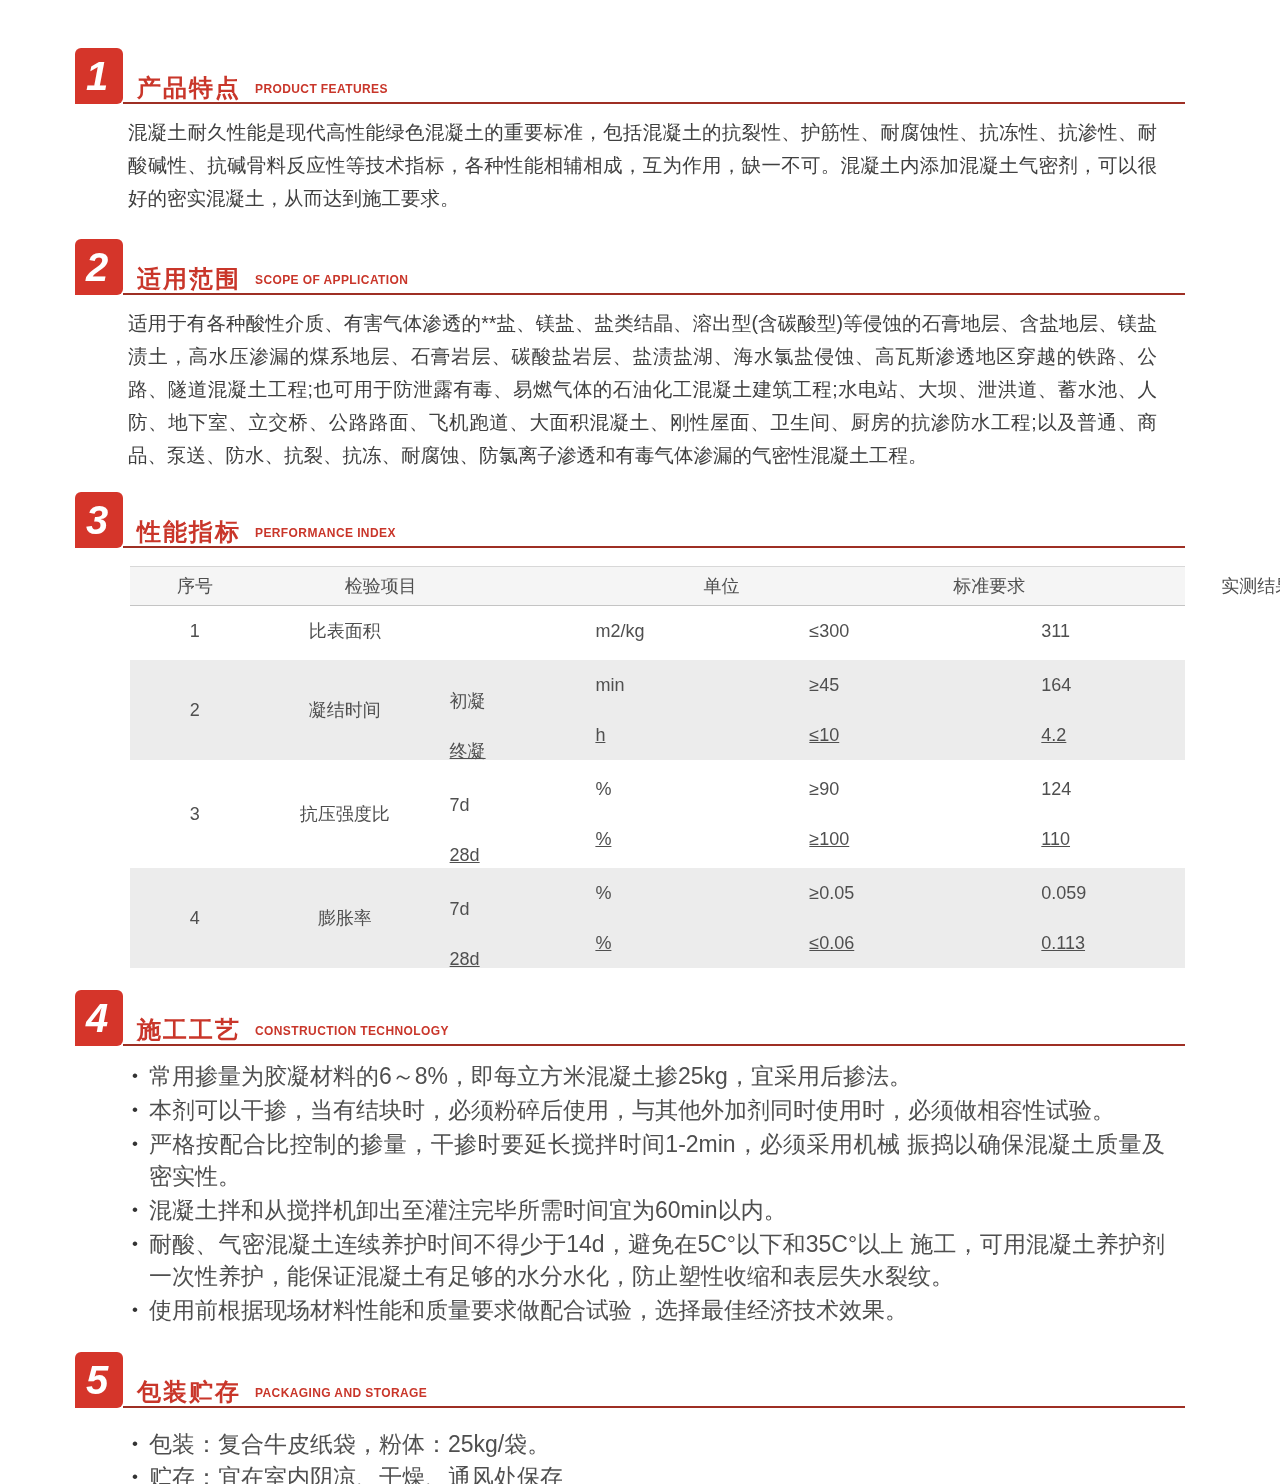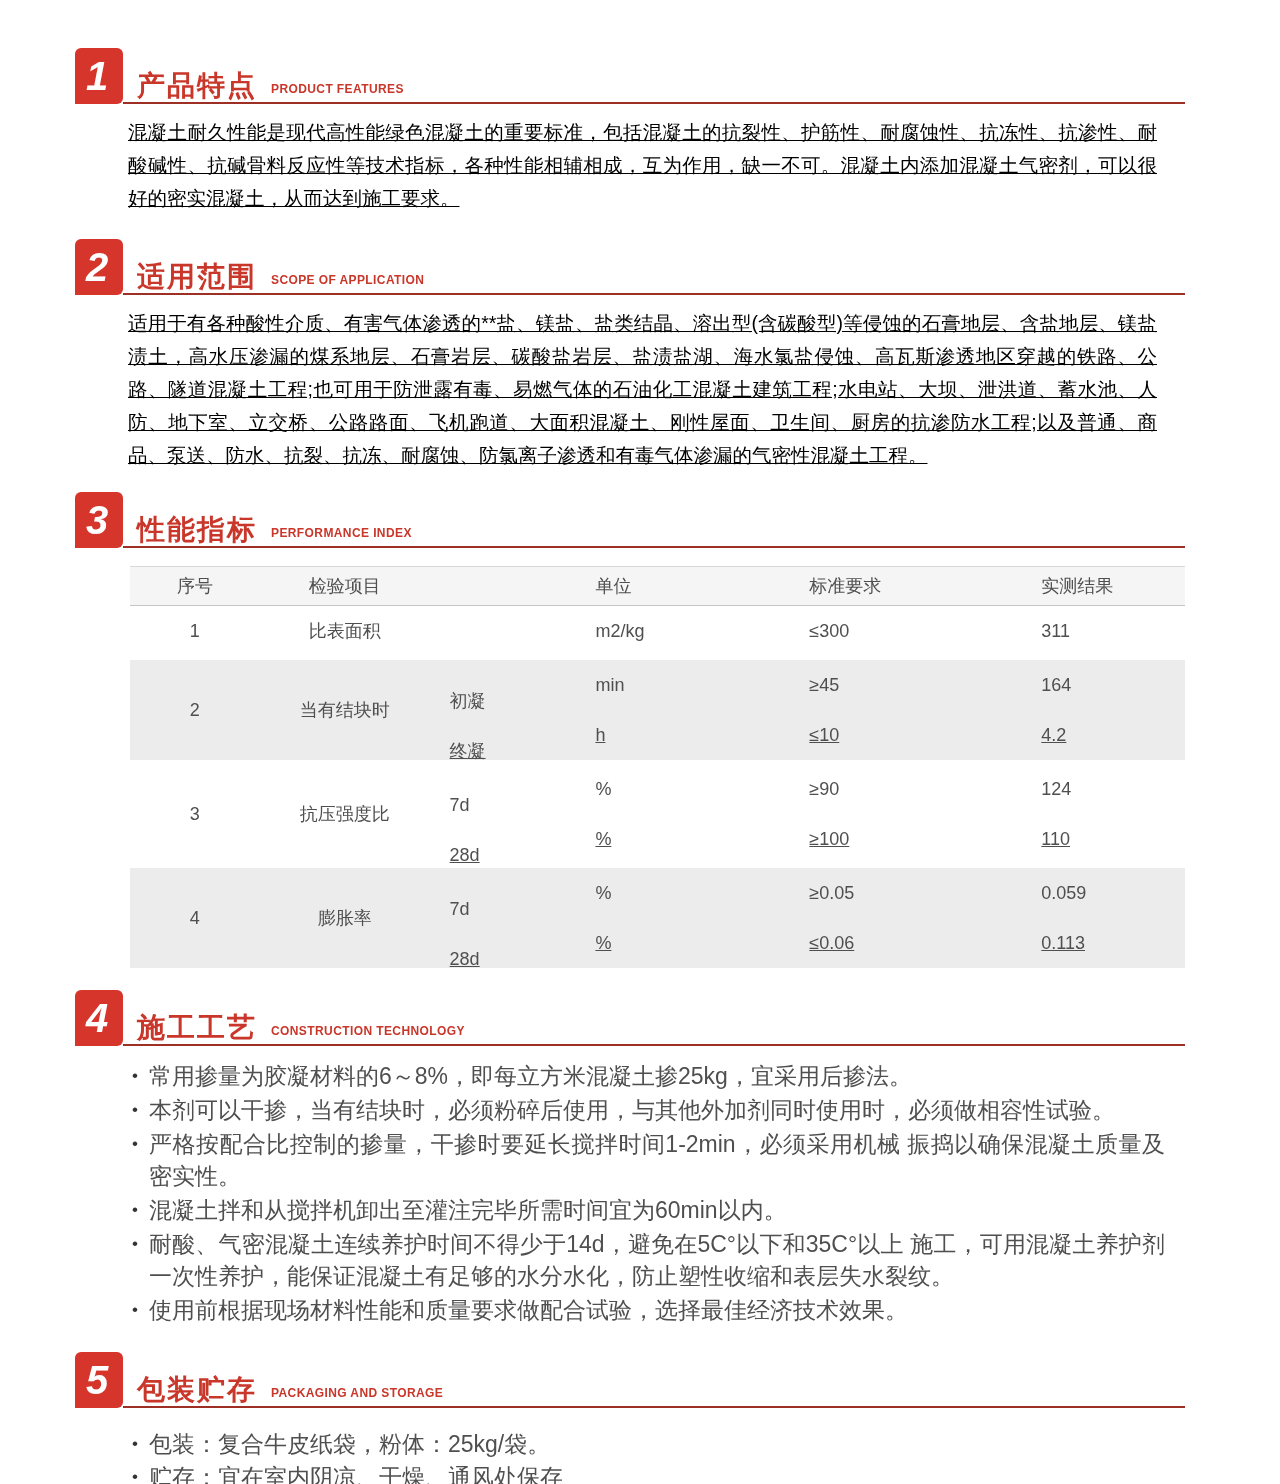--- a/index.html
+++ b/index.html
@@ -17,42 +17,41 @@
     width:48px; height:56px; flex:0 0 48px;
     background:#d5352a; border-radius:6px 6px 6px 0;
     color:#ffffff; font-size:40px; font-weight:bold; font-style:italic;
     display:flex; align-items:center; justify-content:center;
     padding-right:4px;
   }
   .head-line {
     flex:1; display:flex; align-items:flex-end; gap:14px;
     border-bottom:2px solid #9e2f24; padding:0 0 2px 14px; height:56px;
   }
-  .title-cn { color:#c9362a; font-size:28px; font-weight:bold; line-height:1; letter-spacing:2px; }
+  .title-cn { color:#c9362a; font-size:24px; font-weight:bold; line-height:1; letter-spacing:2px; }
   .title-en { color:#c9362a; font-size:12px; font-weight:bold; line-height:1; padding-bottom:5px; letter-spacing:0.4px; }
 
   
   .para {
     margin:12px 28px 0 53px;
     font-size:19.5px; line-height:33px; text-align:justify;
-    color:#000000;
-    text-decoration:underline;
+    color:#404040;
   }
   .sec { margin-top:16px; }
   .sec:first-child { margin-top:0; }
 
   
   .ptable { margin:18px 0 0 55px; font-size:18px; color:#4f4f4f; }
   .t-head, .t-group {
     display:grid;
     grid-template-columns:12.3% 16.1% 14.2% 19.9% 21.8% 15.7%;
   }
   .t-head {
     height:40px; background:#f5f5f5;
-    border-top:1px solid #d8d8d8; border-bottom:1px solid #c4c4c4;
+    border-top:1px solid #d8d8d8; border-bottom:1px solid #c4c4c4;gap:36px;
   }
   .t-group { grid-auto-rows:50px; }
   .t-group + .t-group { margin-top:4px; }
   .t-group.shaded { background:#ececec; }
   .cell { display:flex; align-items:center; }
   .c-no   { grid-column:1; justify-content:center; }
   .c-item { grid-column:2; justify-content:center; }
   .c-sub  { grid-column:3; padding-left:20px;margin-top:32px; }
   .c-unit { grid-column:4; padding-left:16px; }
   .c-std  { grid-column:5; padding-left:20px; }
@@ -125,21 +124,21 @@
         <div class="cell c-no r1">1</div>
         <div class="cell c-item r1">比表面积</div>
         <div class="cell c-sub r1"></div>
         <div class="cell c-unit r1">m2/kg</div>
         <div class="cell c-std r1">≤300</div>
         <div class="cell c-res r1">311</div>
       </div>
 
       <div class="t-group shaded">
         <div class="cell c-no sp2">2</div>
-        <div class="cell c-item sp2">当有结块时</div>
+        <div class="cell c-item sp2">凝结时间</div>
         <div class="cell c-sub r1">初凝</div>
         <div class="cell c-unit r1">min</div>
         <div class="cell c-std r1">≥45</div>
         <div class="cell c-res r1">164</div>
         <div class="cell c-sub r2">终凝</div>
         <div class="cell c-unit r2">h</div>
         <div class="cell c-std r2">≤10</div>
         <div class="cell c-res r2">4.2</div>
       </div>
 

